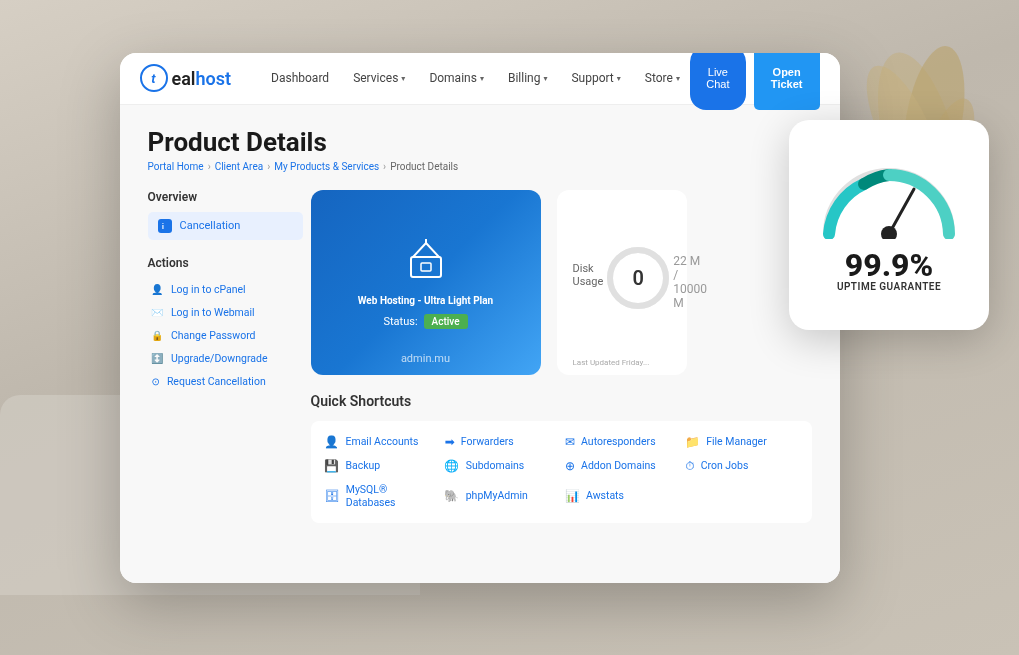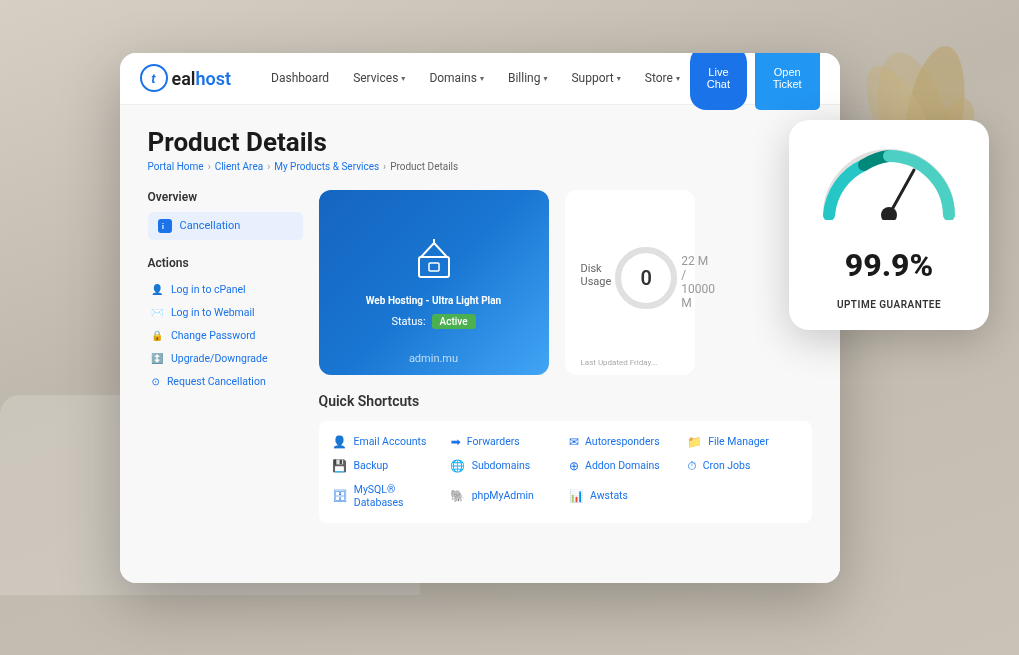--- a/index.html
+++ b/index.html
@@ -121,21 +121,21 @@
       font-weight: 500;
     }
     .btn-openticket {
       background: #2196f3;
       color: white;
       border: none;
       padding: 20px 14px;
       border-radius: 5px;
       font-size: 11px;
       cursor: pointer;
-      font-weight: 400;
+      font-weight: 700;
     }
     
     .page-content {
       padding: 22px 28px;
       background: #f8f8f8;
       height: calc(100% - 52px);
       overflow: hidden;
     }
     .page-title {
       font-size: 26px;
@@ -148,21 +148,21 @@
       color: #666;
       margin-bottom: 18px;
       display: flex;
       gap: 4px;
       align-items: center;
     }
     .breadcrumb a { color: #1a73e8; text-decoration: none; }
     .breadcrumb-sep { color: #999; }
     .content-layout {
       display: flex;
-      gap: 16px;
+      gap: 8px;
     }
     
     .sidebar {
       width: 155px;
       flex-shrink: 0;
     }
     .sidebar-section-title {
       font-size: 12px;
       font-weight: 600;
       color: #333;
@@ -329,21 +329,21 @@
       right: 30px;
       top: 120px;
       background: white;
       border-radius: 20px;
       width: 200px;
       height: 210px;
       box-shadow: 0 10px 40px rgba(0,0,0,0.2);
       display: flex;
       flex-direction: column;
       align-items: center;
-      justify-content: space-between;
+      justify-content: center;
       padding: 20px;
     }
     .gauge-chart {
       width: 150px;
       height: 80px;
       margin-bottom: 10px;
     }
     .uptime-percent {
       font-size: 32px;
       font-weight: 800;

